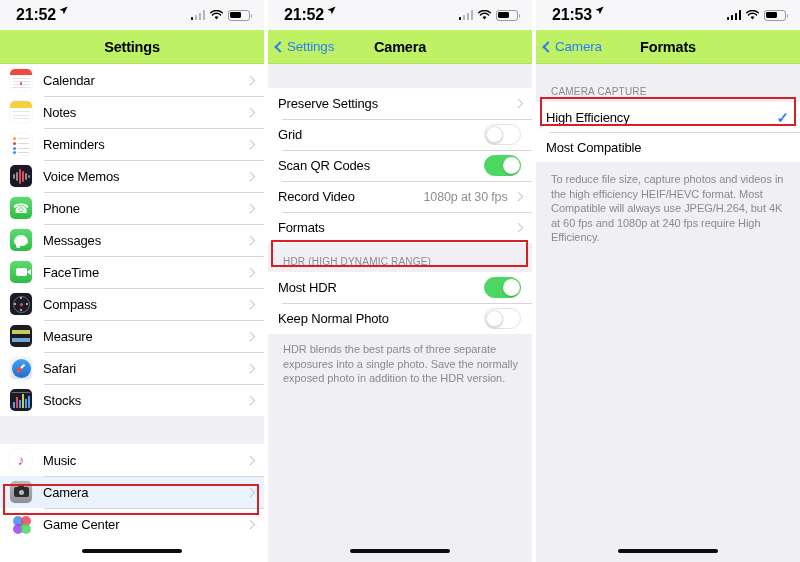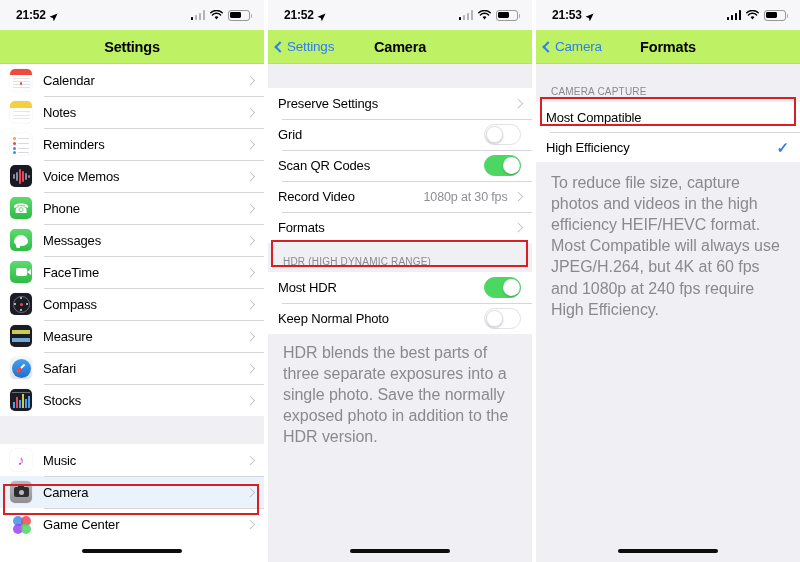--- a/index.html
+++ b/index.html
@@ -30,26 +30,26 @@
   
   .statusbar {
     height: 30px;
     background: #f7f7f9;
     display: flex;
     align-items: center;
     justify-content: space-between;
     padding: 0 14px 0 16px;
   }
   .sb-time {
-    font-size: 12px;
+    font-size: 16px;
     font-weight: bold;
     color: #000;
     letter-spacing: -0.2px;
     display: flex;
-    align-items: flex-end;
+    align-items: flex-start;
     gap: 3px;
   }
   .loc-arrow { display:block; }
   .sb-right { display: flex; align-items: center; gap: 5px; }
   .bars { display: flex; align-items: flex-end; gap: 1.5px; height: 10px; }
   .bars i { display:block; width: 2.5px; background: #000; border-radius: 0.5px; }
   .bars i:nth-child(1){ height: 3px; }
   .bars i:nth-child(2){ height: 5px; }
   .bars i:nth-child(3){ height: 7.5px; }
   .bars i:nth-child(4){ height: 10px; }
@@ -177,21 +177,21 @@
   
   .hdr {
     background: #efeff4;
     font-size: 10px;
     color: #8a8a8e;
     letter-spacing: 0.2px;
     padding: 13px 0 5px 15px;
   }
   .ftr {
     background: #efeff4;
-    font-size: 16px;
+    font-size: 11px;
     color: #8a8a8e;
     line-height: 1.32;
     padding: 8px 14px 10px 15px;
     letter-spacing: -0.05px;
   }
 
   
   .toggle {
     width: 37px; height: 21px;
     border-radius: 11px;
@@ -621,25 +621,25 @@
         <span>Camera</span>
       </div>
       <div class="nav-title">Formats</div>
     </div>
 
     <div class="content">
       <div class="hdr" style="padding-top:22px">CAMERA CAPTURE</div>
 
       <div class="grp">
         <div class="row" style="height:30px">
-          <div class="label">Most Compatible</div>
-        </div>
-        <div class="row" style="height:30px">
           <div class="label">High Efficiency</div>
           <div class="check">✓</div>
+        </div>
+        <div class="row" style="height:30px">
+          <div class="label">Most Compatible</div>
         </div>
       </div>
 
       <div class="ftr" style="padding-top:10px">To reduce file size, capture photos and videos in the high efficiency HEIF/HEVC format. Most Compatible will always use JPEG/H.264, but 4K at 60 fps and 1080p at 240 fps require High Efficiency.</div>
     </div>
 
     <div class="hl" style="left:4px; top:97px; width:256px; height:29px;"></div>
     <div class="home"></div>
   </div>
 

